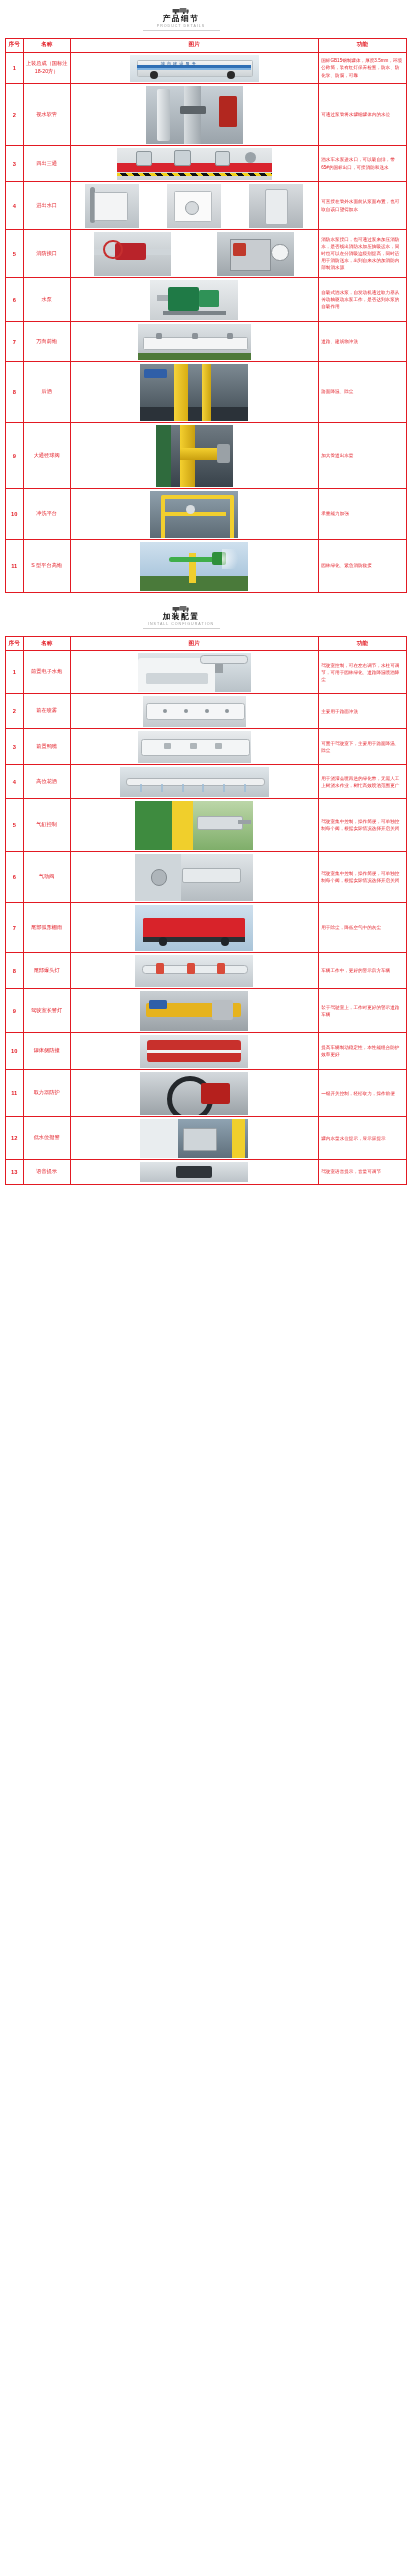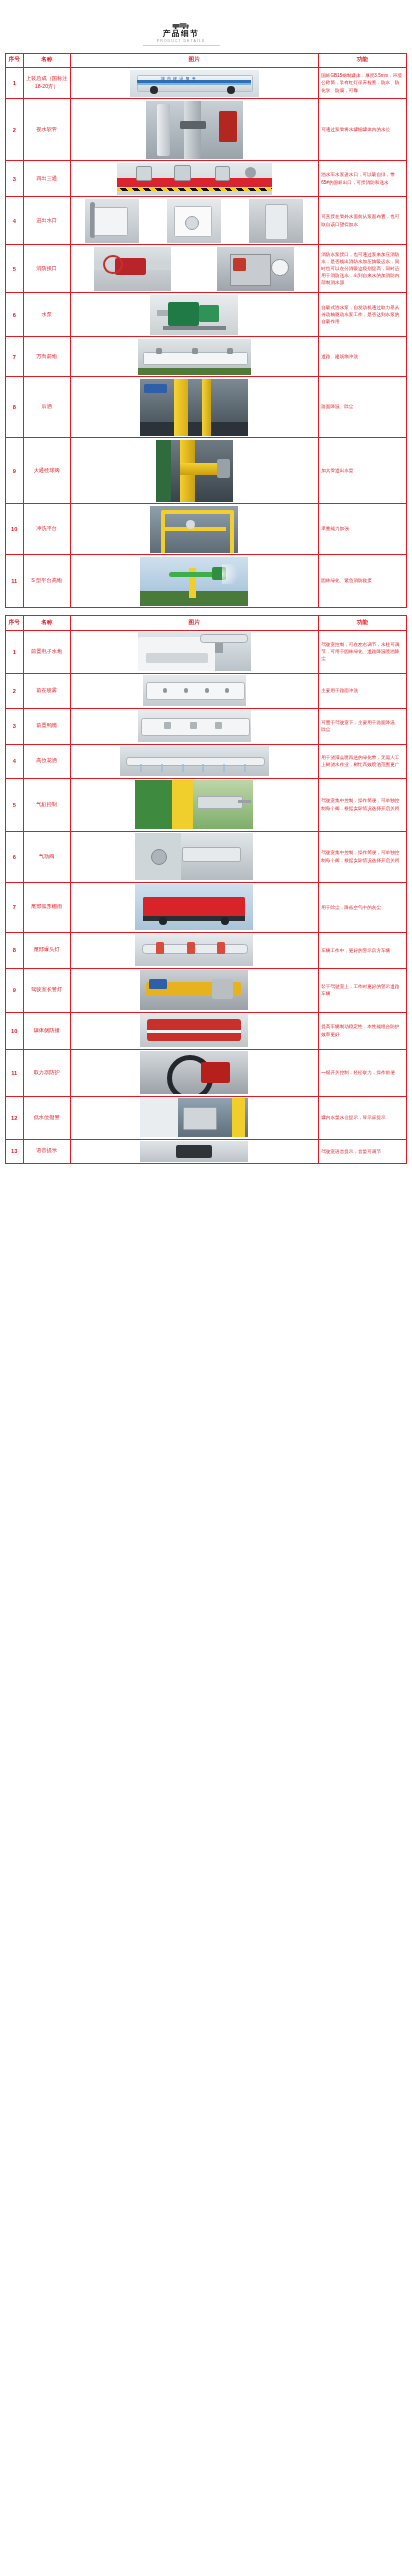--- a/index.html
+++ b/index.html
@@ -11,21 +11,20 @@
     -webkit-font-smoothing:antialiased;
   }
   .page{width:412px;margin:0 auto;}
 
   
   .banner{
     width:362px;
     padding:5.2px 0 3.1px 0;
     text-align:center;
     background:#ffffff;
-    margin-top:15px;
   }
   .banner-inner{
     display:inline-block;
     position:relative;
     padding:1px 0 2.1px 0;
   }
   .banner-title{
     font-size:7.7px;
     font-weight:bold;
     color:#111;
@@ -461,20 +460,35 @@
           </div>
         </td>
         <td class="cell-func">园林绿化、紧急消防救援</td>
       </tr>
 
     </tbody>
   </table>
 
   <div class="gap"></div>
 
+  <div class="banner">
+    <div class="banner-inner">
+      <svg class="banner-icon" viewBox="0 0 68 32">
+        <rect x="2" y="12" width="28" height="13" rx="2" fill="#4a4a4a"></rect>
+        <rect x="30" y="8" width="26" height="17" rx="2" fill="#6d6d6d"></rect>
+        <rect x="56" y="14" width="9" height="11" rx="2" fill="#4a4a4a"></rect>
+        <circle cx="14" cy="27" r="4" fill="#222"></circle>
+        <circle cx="46" cy="27" r="4" fill="#222"></circle>
+        <circle cx="60" cy="27" r="3" fill="#222"></circle>
+      </svg>
+      <div class="banner-title">加装配置</div>
+      <div class="banner-sub">INSTALL CONFIGURATION</div>
+      <div class="banner-rule"></div>
+    </div>
+  </div>
 
   <table class="detail">
     <colgroup>
       <col class="col-no">
         <col class="col-name">
         <col class="col-img">
         <col class="col-func">
     </colgroup>
     <thead>
       <tr>

